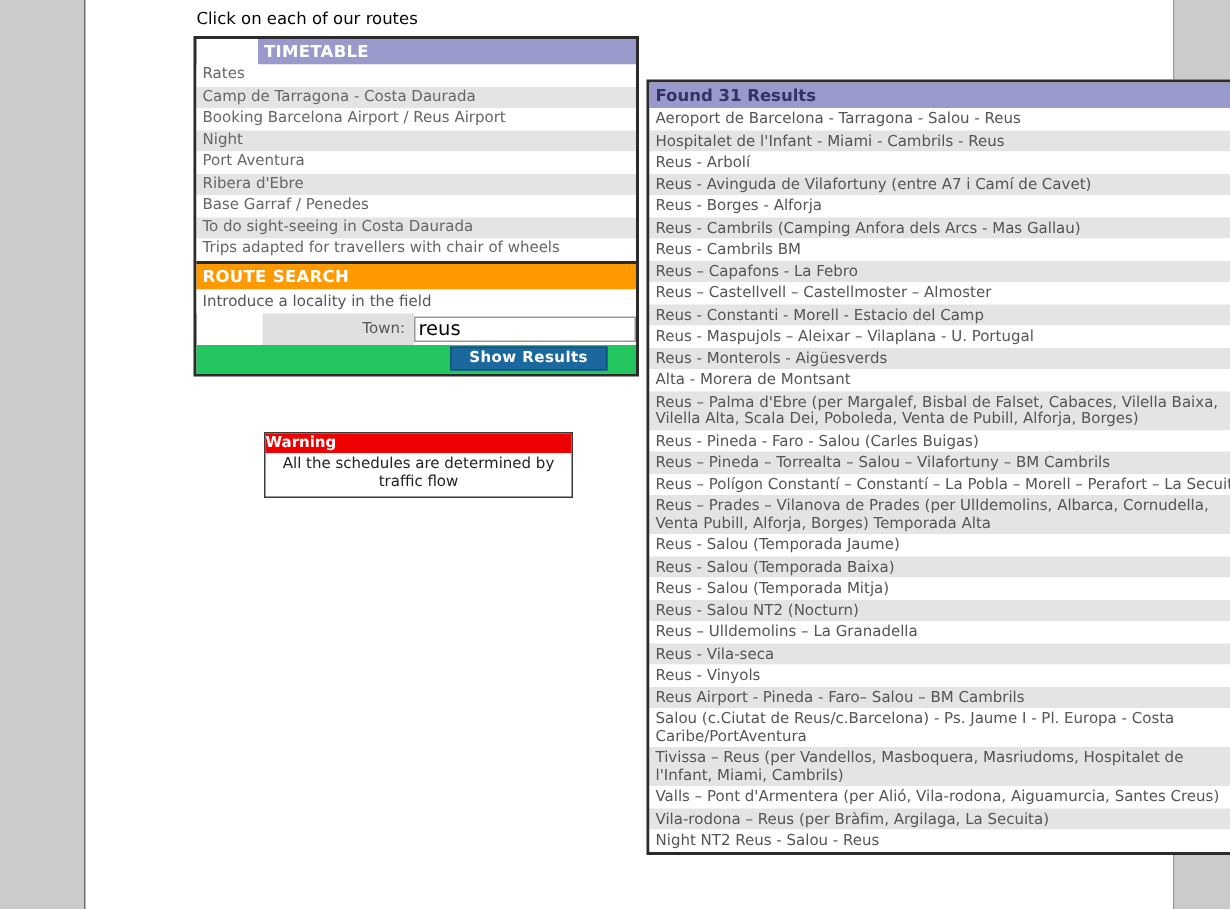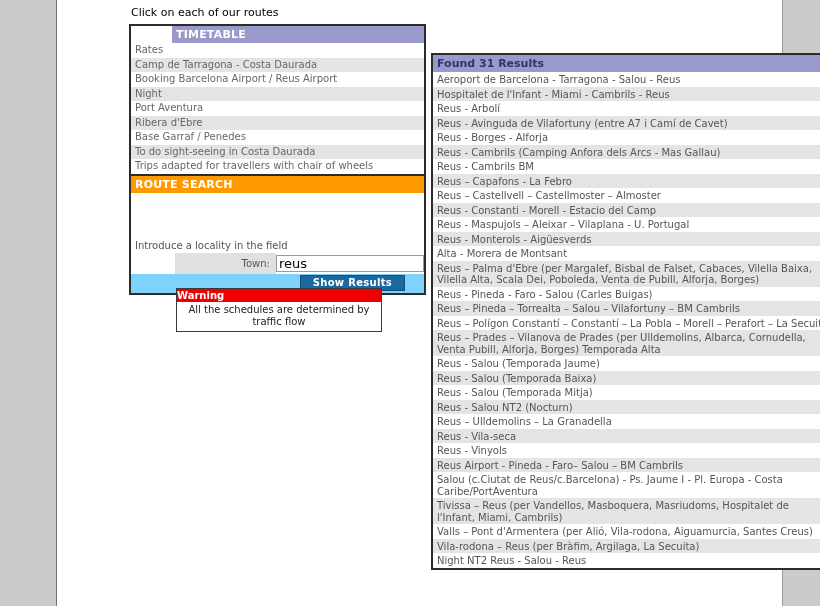--- a/index.html
+++ b/index.html
@@ -29,36 +29,36 @@
   }
   .hdr-purple{background:#9999cc;margin-left:41px;}
   .hdr-orange{background:#ff9900;}
   .list .row{
     font-size:10px;color:#666;padding:1px 4px;line-height:12.5px;
     cursor:pointer;background:#fff;
   }
   .list .row:nth-child(even){background:#e4e4e4;}
   .section-divider{border-top:2px solid #2b2b2b;}
   .instruction{
-    font-size:10px;color:#555;padding:3px 4px 2px 4px;background:#fff;margin-top:44px;
+    font-size:10px;color:#555;padding:3px 4px 2px 4px;background:#fff;
   }
   .town-row{display:flex;align-items:center;height:21px;}
   .town-label-cell{
     width:112px;background:#e0e0e0;height:100%;
     display:flex;align-items:center;justify-content:flex-end;
     font-size:10px;color:#555;padding-right:6px;box-sizing:border-box;margin-left:44px;
   }
   .town-input-cell{flex:1;display:flex;align-items:center;}
   .town-input{
     width:142px;height:15px;
     border:1px solid #9a9a9a;font-size:13px;color:#000;
     font-family:"DejaVu Sans","Liberation Sans",sans-serif;
     padding:0 2px;
   }
-  .button-row{height:19px;position:relative;background:#7dd3fc;}
+  .button-row{height:19px;position:relative;background:#22c55e;}
   .show-results-btn{
     position:absolute;right:19px;top:1px;
     background:#1a689e;border:1px solid #10507c;color:#fff;
     font-size:10px;font-weight:bold;
     font-family:"DejaVu Sans","Liberation Sans",sans-serif;
     padding:1px 12px 2px 12px;cursor:pointer;letter-spacing:.3px;
   }
   
   .warning-box{
     position:absolute;left:119px;top:288px;width:206px;

